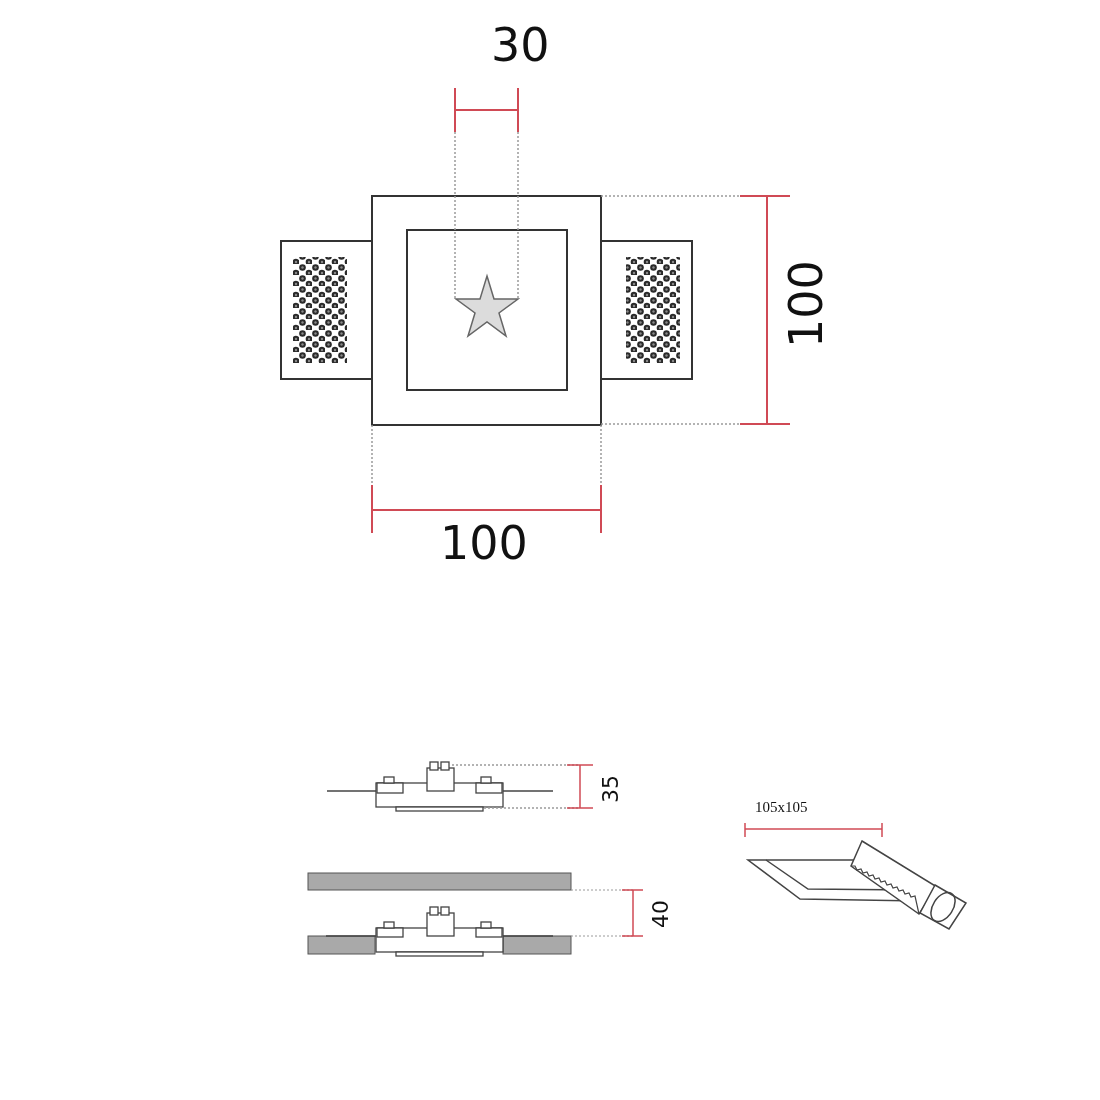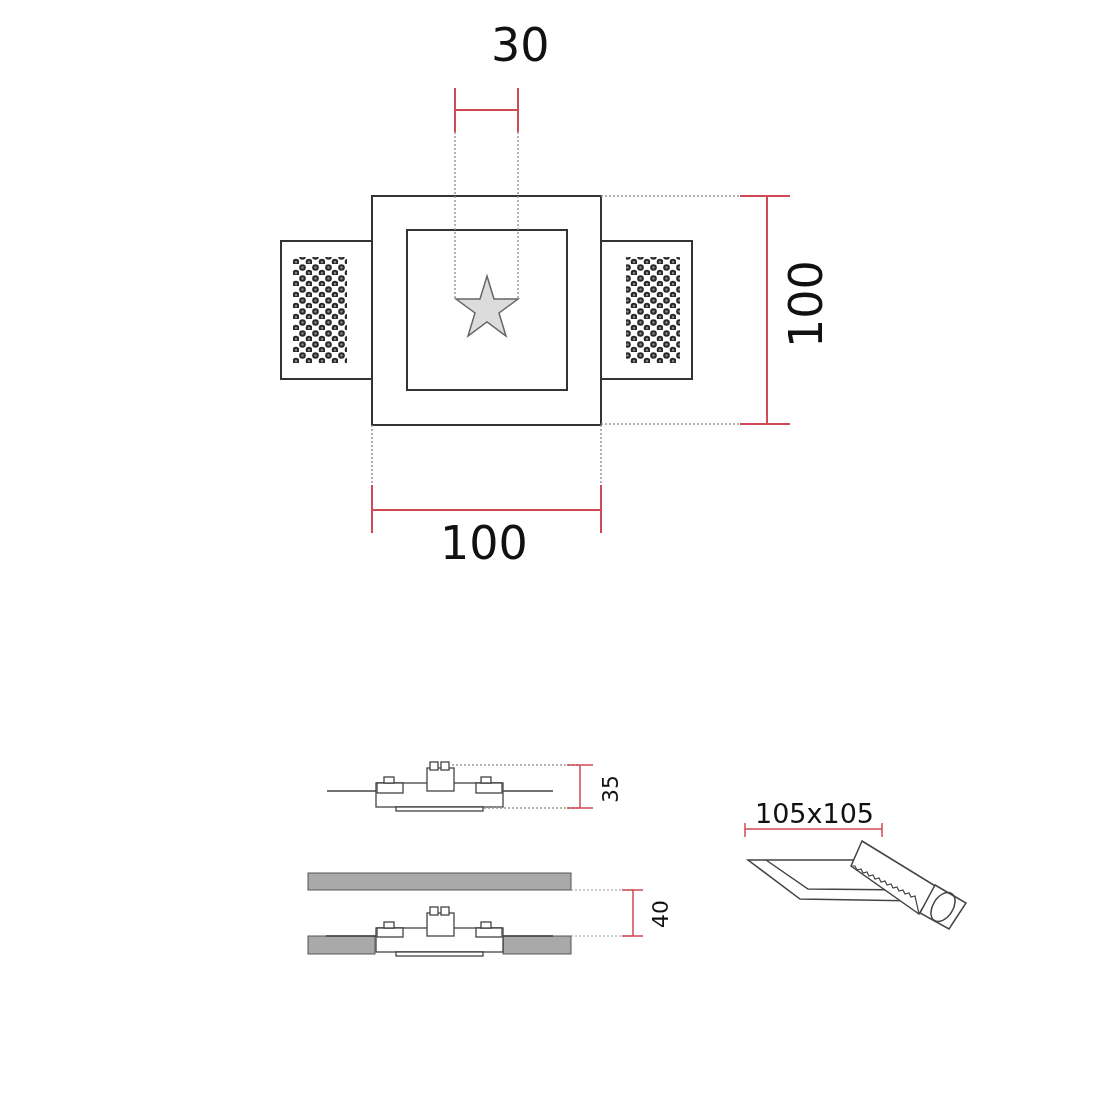--- a/index.html
+++ b/index.html
@@ -124,13 +124,13 @@
     <polygon points="935,885 966,903 949,929 920,913"></polygon>
     <ellipse cx="943" cy="907" rx="10" ry="16" transform="rotate(33 943 907)" fill="none"></ellipse>
   </g>
 </svg>
 
 <div class="txt" style="left:455px; top:22px; font-size:46px;margin-left:36px;">30</div>
 <div class="txt" style="left:440px; top:520px; font-size:46px;">100</div>
 <div class="txt rot" style="left:768px; top:283px; width:80px; height:50px; font-size:46px; text-align:center;">100</div>
 <div class="txt rot" style="left:594px; top:777px; width:36px; height:24px; font-size:22px; text-align:center;">35</div>
 <div class="txt rot" style="left:644px; top:902px; width:36px; height:24px; font-size:22px; text-align:center;">40</div>
-<div class="txt" style="left:755px; top:800px; font-size:27px;">105x105</div>
+<div class="txt" style="left:755px; top:800px; font-size:15px;font-family:Liberation Serif, serif;">105x105</div>
 
 </body></html>

